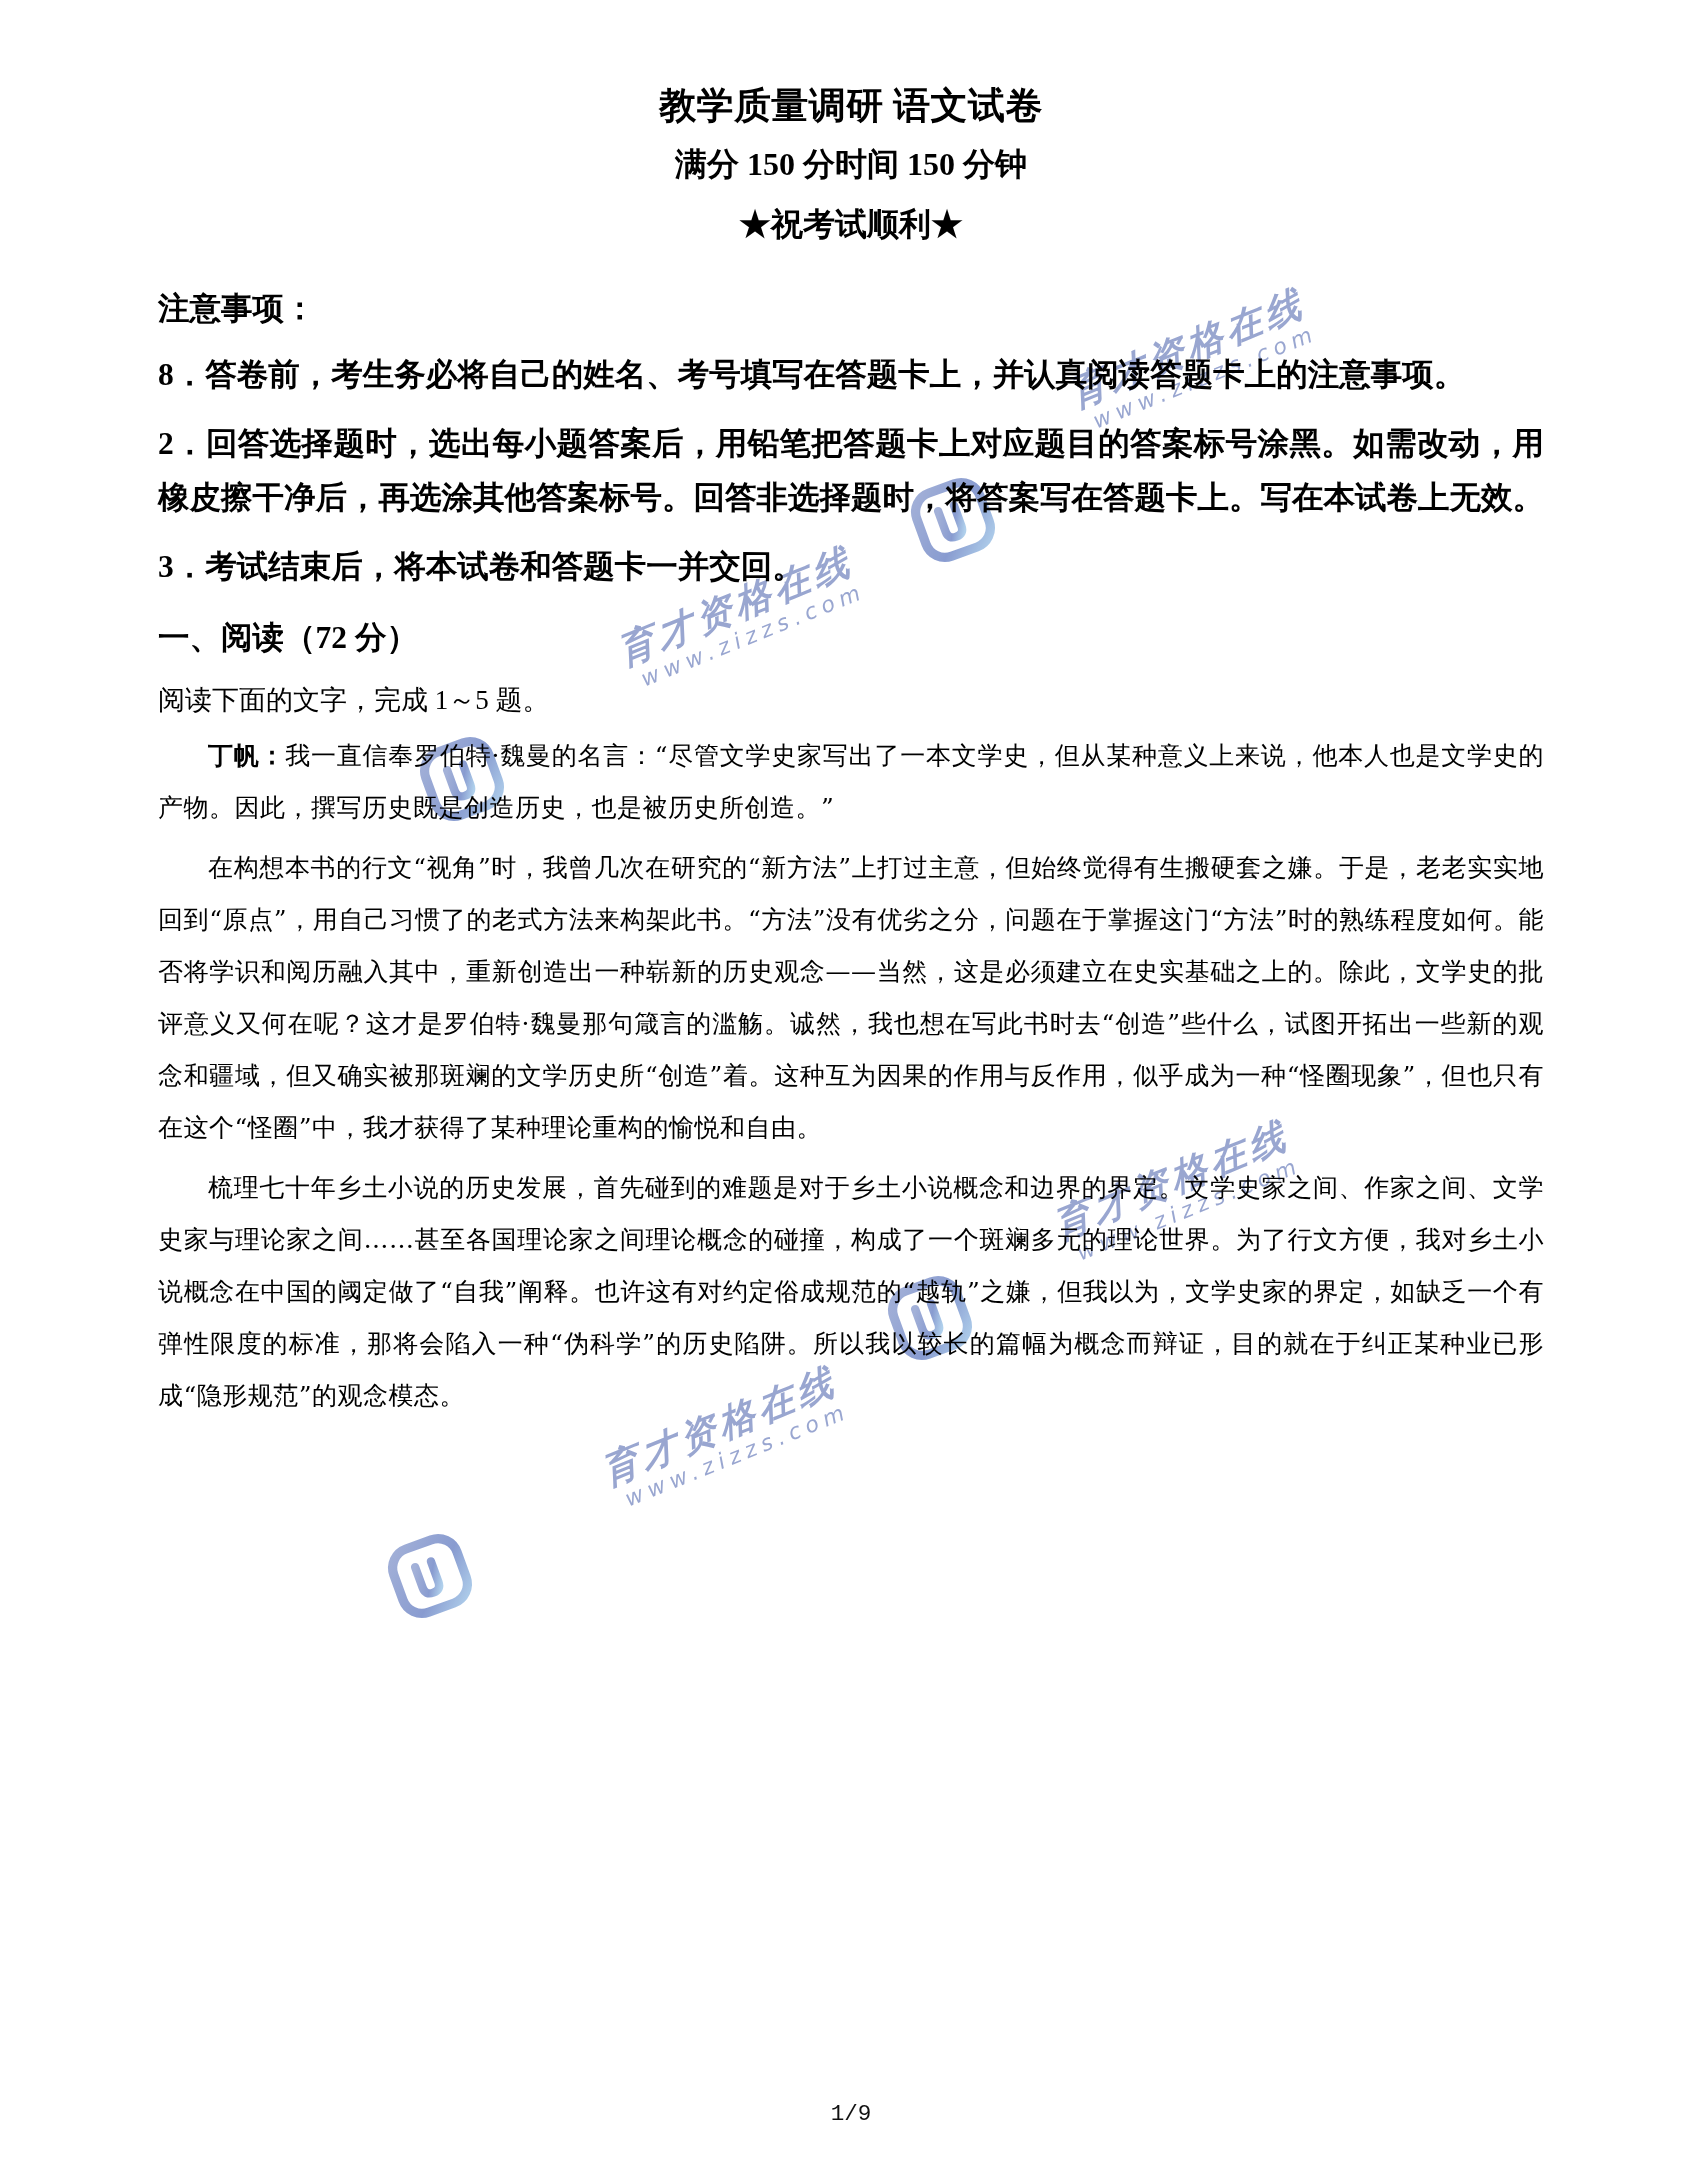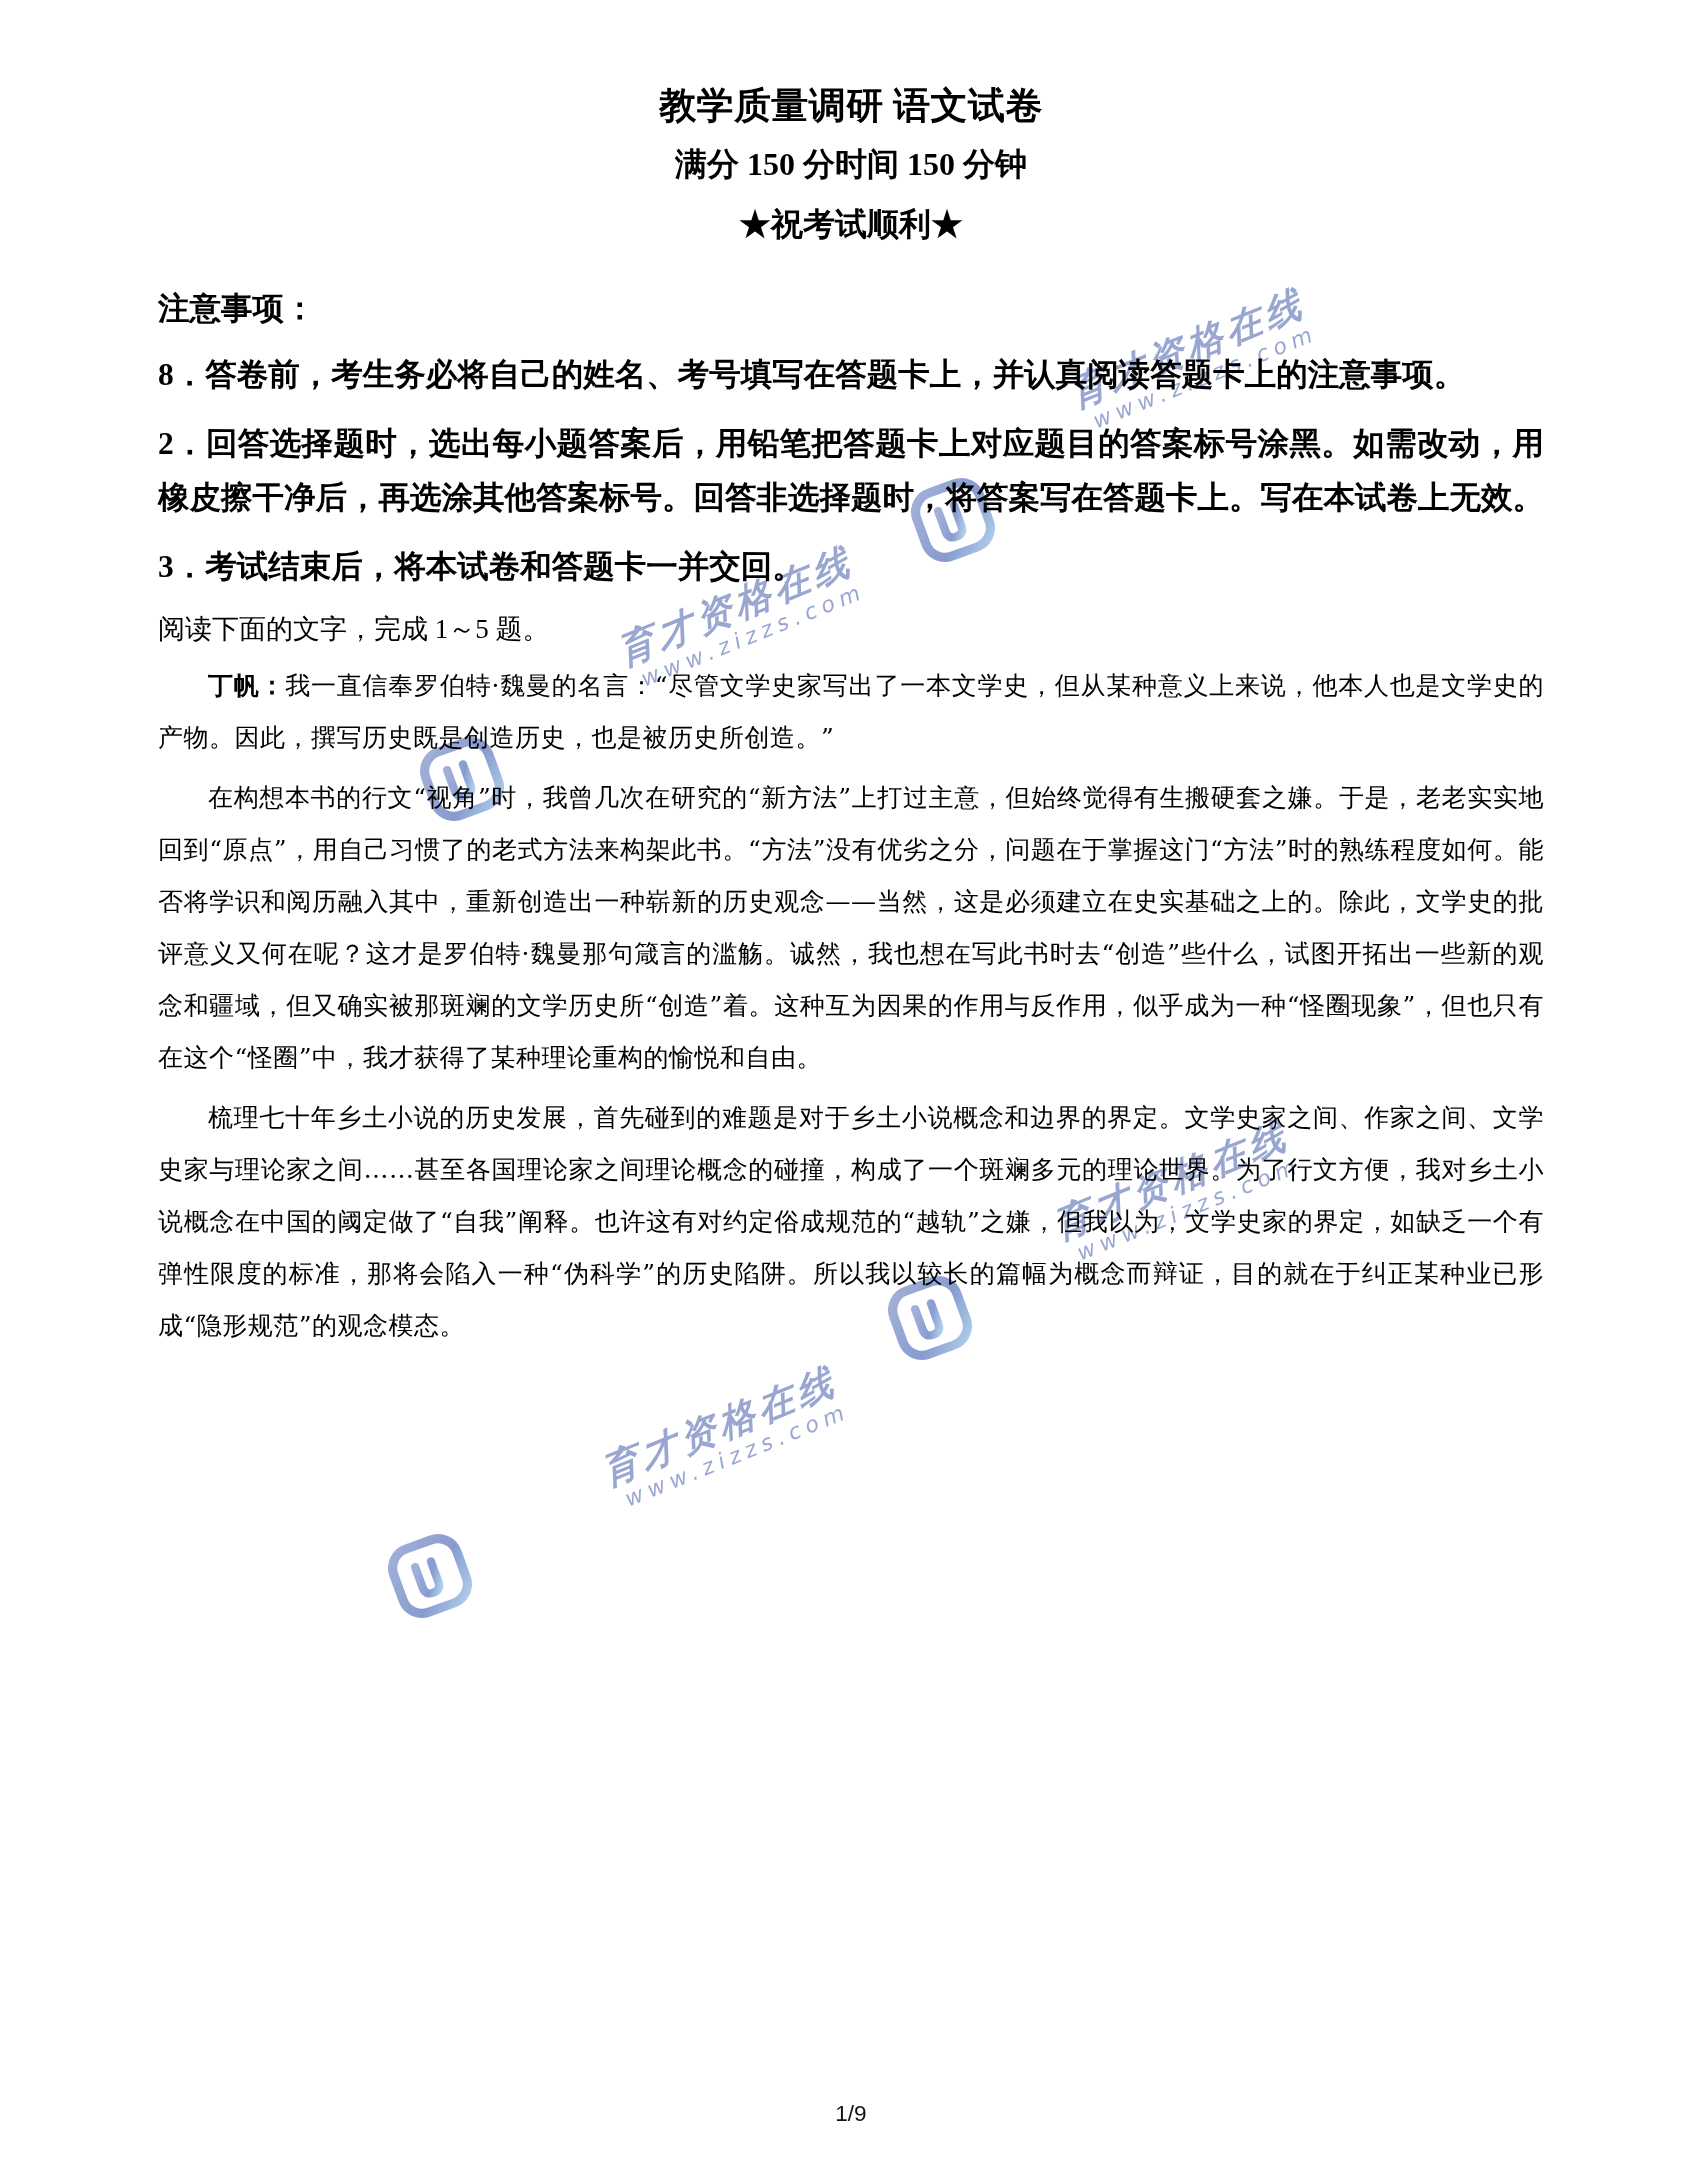--- a/index.html
+++ b/index.html
@@ -107,21 +107,21 @@
 
   .passage-group { margin-top: 4.8px; }
 
   
   .page-footer {
     position: absolute;
     left: 0;
     right: 0;
     bottom: 45px;
     text-align: center;
-    font-family: Liberation Sans, sans-serif;
+    font-family: Liberation Mono, monospace;
     font-size: 22.6px;
     color: #111;
     z-index: 4;
   }
 
   
   .wm-layer {
     position: absolute;
     inset: 0;
     z-index: 2;
@@ -226,20 +226,21 @@
     </h1>
 
     <div class="subtitle">满分 150 分时间 150 分钟</div>
     <div class="subtitle-star">★祝考试顺利★</div>
 
     <div class="notice-head">注意事项：</div>
     <p class="notice-item">8．答卷前，考生务必将自己的姓名、考号填写在答题卡上，并认真阅读答题卡上的注意事项。</p>
     <p class="notice-item">2．回答选择题时，选出每小题答案后，用铅笔把答题卡上对应题目的答案标号涂黑。如需改动，用橡皮擦干净后，再选涂其他答案标号。回答非选择题时，将答案写在答题卡上。写在本试卷上无效。</p>
     <p class="notice-item">3．考试结束后，将本试卷和答题卡一并交回。</p>
 
+    <div class="section-head">一、阅读（72 分）</div>
     <p class="instruction">阅读下面的文字，完成 1～5 题。</p>
 
     <div class="passage-group">
 
       <p class="passage indent"><span class="spk">丁帆：</span><span>我一直信奉罗伯特·魏曼的名言：“尽管文学史家写出了一本文学史，但从某种意义上来说，他本人也是文学史的产物。因此，撰写历史既是创造历史，也是被历史所创造。”</span></p>
 
       <p class="passage indent">在构想本书的行文“视角”时，我曾几次在研究的“新方法”上打过主意，但始终觉得有生搬硬套之嫌。于是，老老实实地回到“原点”，用自己习惯了的老式方法来构架此书。“方法”没有优劣之分，问题在于掌握这门“方法”时的熟练程度如何。能否将学识和阅历融入其中，重新创造出一种崭新的历史观念——当然，这是必须建立在史实基础之上的。除此，文学史的批评意义又何在呢？这才是罗伯特·魏曼那句箴言的滥觞。诚然，我也想在写此书时去“创造”些什么，试图开拓出一些新的观念和疆域，但又确实被那斑斓的文学历史所“创造”着。这种互为因果的作用与反作用，似乎成为一种“怪圈现象”，但也只有在这个“怪圈”中，我才获得了某种理论重构的愉悦和自由。</p>
 
       <p class="passage indent">梳理七十年乡土小说的历史发展，首先碰到的难题是对于乡土小说概念和边界的界定。文学史家之间、作家之间、文学史家与理论家之间……甚至各国理论家之间理论概念的碰撞，构成了一个斑斓多元的理论世界。为了行文方便，我对乡土小说概念在中国的阈定做了“自我”阐释。也许这有对约定俗成规范的“越轨”之嫌，但我以为，文学史家的界定，如缺乏一个有弹性限度的标准，那将会陷入一种“伪科学”的历史陷阱。所以我以较长的篇幅为概念而辩证，目的就在于纠正某种业已形成“隐形规范”的观念模态。</p>
     </div>

